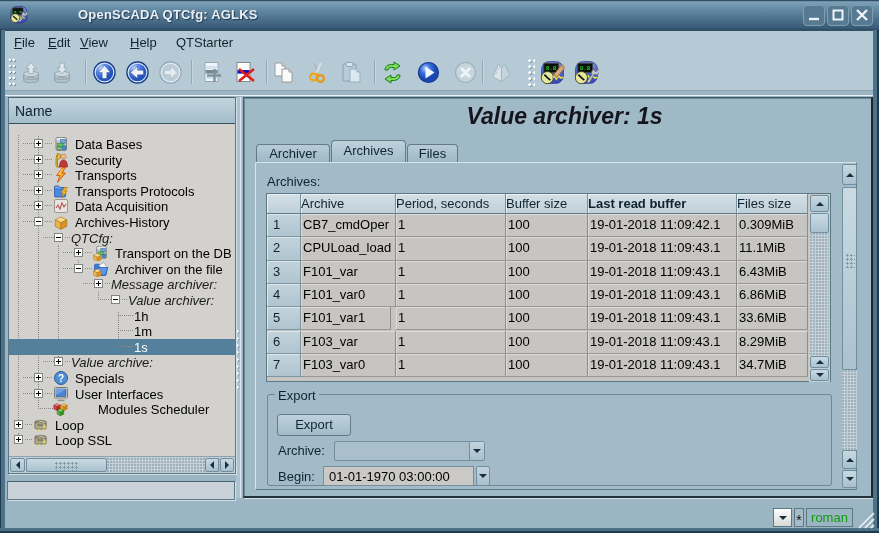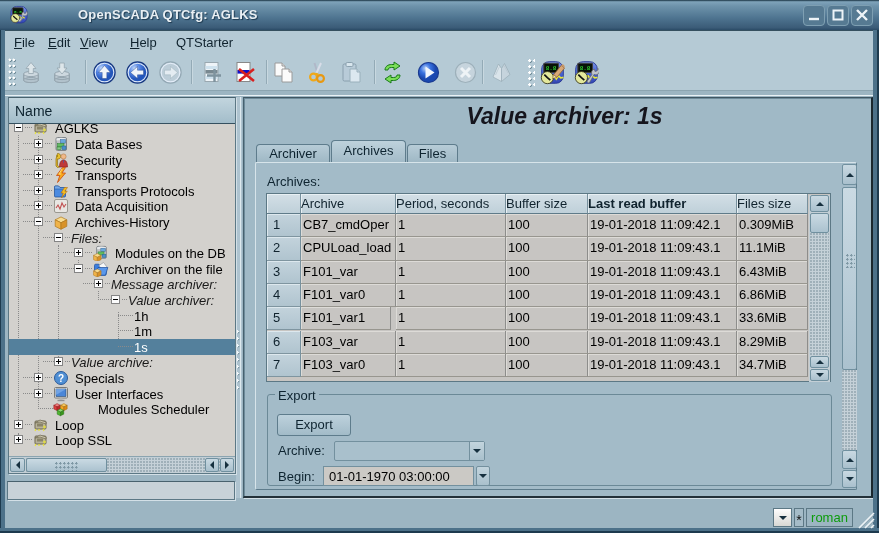--- a/index.html
+++ b/index.html
@@ -316,32 +316,20 @@
       <span>Name</span>
     </div>
   <div class="abs" id="tree-body">
       <div class="vline" style="left:9px; top:11px; height:289px;"></div>
 <div class="vline" style="left:9px; top:309px; height:8px;"></div>
 <div class="vline" style="left:29px; top:12px; height:273px;"></div>
 <div class="vline" style="left:49px; top:121px; height:118px;"></div>
 <div class="vline" style="left:69px; top:136px; height:9px;"></div>
 <div class="vline" style="left:89px; top:167px; height:9px;"></div>
 <div class="vline" style="left:109px; top:188px; height:35px;"></div>
-<div class="trow" style="left:0; top:-3.6px; width:226px;">
-        <span class="exp" style="left:5px;"></span>
-        <span class="hstub" style="left:16px; top:7px; width:7px;"></span>
-        <span class="ticn" style="left:24px;"><svg viewBox="0 0 16 16">
-            <rect x="2" y="4" width="11" height="8" rx="1" fill="#b8b29a" stroke="#6e6850" stroke-width="1"></rect>
-            <path d="M2 6 L7 3 L13 5 L13 7 L7 5 Z" fill="#cdc7ae" stroke="#6e6850" stroke-width="0.7"></path>
-            <rect x="4" y="6.5" width="6" height="3" fill="#8a8468"></rect>
-            <path d="M3 12 L2 14 M6 12 L6 14 M10 12 L11 14" stroke="#e8e23a" stroke-width="1.2" fill="none"></path>
-            <circle cx="11.5" cy="10" r="1.4" fill="#e0da46"></circle>
-          </svg></span>
-        <span class="txt" style="left:46px;">AGLKS</span>
-      </div>
 <div class="trow" style="left:0; top:12.0px; width:226px;">
         <span class="hstub" style="left:14px; top:7px; width:11px;"></span>
         <span class="exp plus" style="left:25px;"></span>
         <span class="hstub" style="left:36px; top:7px; width:7px;"></span>
         <span class="ticn" style="left:44px;"><svg viewBox="0 0 16 16">
             <rect x="3" y="1.5" width="10.5" height="13" rx="1.5" fill="#c0c4c6" stroke="#808488"></rect>
             <path d="M3.5 2.5 Q8 1 13 2.5 L13 4.5 Q8 3.5 3.5 4.5 Z" fill="#e8eaec"></path>
             <rect x="7.5" y="3.5" width="5" height="3.6" fill="#6aa8dc" stroke="#3a6898" stroke-width="0.5"></rect>
             <rect x="4.5" y="7.5" width="6.5" height="3.4" fill="#62bc62" stroke="#2a7a2a" stroke-width="0.5"></rect>
             <rect x="9" y="10" width="4" height="3.6" fill="#4a90c8" stroke="#2a6090" stroke-width="0.5"></rect>
@@ -403,41 +391,41 @@
               <path d="M0 2.5 L4 4.5 L4 9 L0 7 Z" fill="#f0b348" stroke="#b07820" stroke-width="0.5"></path>
               <path d="M8 2.5 L4 4.5 L4 9 L8 7 Z" fill="#d89228" stroke="#b07820" stroke-width="0.5"></path>
             </g>
           </svg></span>
         <span class="txt" style="left:66px;">Archives-History</span>
       </div>
 <div class="trow ital" style="left:0; top:105.6px; width:226px;">
         <span class="hstub" style="left:34px; top:7px; width:11px;"></span>
         <span class="exp" style="left:45px;"></span>
         <span class="hstub" style="left:56px; top:7px; width:5px;"></span>
-        <span class="txt" style="left:62px;">Files:</span>
+        <span class="txt" style="left:62px;">QTCfg:</span>
       </div>
 <div class="trow" style="left:0; top:121.2px; width:226px;">
         <span class="hstub" style="left:54px; top:7px; width:11px;"></span>
         <span class="exp plus" style="left:65px;"></span>
         <span class="hstub" style="left:76px; top:7px; width:7px;"></span>
         <span class="ticn" style="left:84px;"><svg viewBox="0 0 16 16">
             <g transform="scale(0.92)">
               <rect x="4" y="1.5" width="10.5" height="13" rx="1.5" fill="#c0c4c6" stroke="#808488"></rect>
               <path d="M4.5 2.5 Q9 1 14 2.5 L14 4.5 Q9 3.5 4.5 4.5 Z" fill="#e8eaec"></path>
               <rect x="8.5" y="3.5" width="5" height="3.6" fill="#6aa8dc" stroke="#3a6898" stroke-width="0.5"></rect>
               <rect x="5.5" y="7.5" width="6.5" height="3.4" fill="#62bc62" stroke="#2a7a2a" stroke-width="0.5"></rect>
               <rect x="10" y="10" width="4" height="3.6" fill="#4a90c8" stroke="#2a6090" stroke-width="0.5"></rect>
             </g>
             <g transform="translate(0.5,8) scale(0.95)">
               <path d="M0 2.5 L4 0.5 L8 2.5 L4 4.5 Z" fill="#f8dC90" stroke="#b07820" stroke-width="0.5"></path>
               <path d="M0 2.5 L4 4.5 L4 9 L0 7 Z" fill="#f0b348" stroke="#b07820" stroke-width="0.5"></path>
               <path d="M8 2.5 L4 4.5 L4 9 L8 7 Z" fill="#d89228" stroke="#b07820" stroke-width="0.5"></path>
             </g>
           </svg></span>
-        <span class="txt" style="left:106px;">Modules on the DB</span>
+        <span class="txt" style="left:106px;">Transport on the DB</span>
       </div>
 <div class="trow" style="left:0; top:136.8px; width:226px;">
         <span class="hstub" style="left:54px; top:7px; width:11px;"></span>
         <span class="exp" style="left:65px;"></span>
         <span class="hstub" style="left:76px; top:7px; width:7px;"></span>
         <span class="ticn" style="left:84px;"><svg viewBox="0 0 16 16">
             <path d="M1.5 4.5 L1.5 13 Q1.5 14.2 2.7 14.2 L12 14.2 Q13.2 14.2 13.2 13 L13.2 6 Q13.2 4.8 12 4.8 L7.2 4.8 L5.8 3.2 L2.7 3.2 Q1.5 3.2 1.5 4.5 Z" fill="#3a7ee0" stroke="#1a4a98" stroke-width="0.7"></path>
             <path d="M6 4.5 L10.5 1.5 L14.5 6.5 L9.5 10 Z" fill="#f8f8f8" stroke="#9098a0" stroke-width="0.7"></path>
             <path d="M2.5 14.2 L5 6.5 L14.8 6.5 L12.5 14.2 Z" fill="#5a98ec" stroke="#1a4a98" stroke-width="0.7"></path>
             <g transform="translate(0.5,7.5) scale(0.95)">

